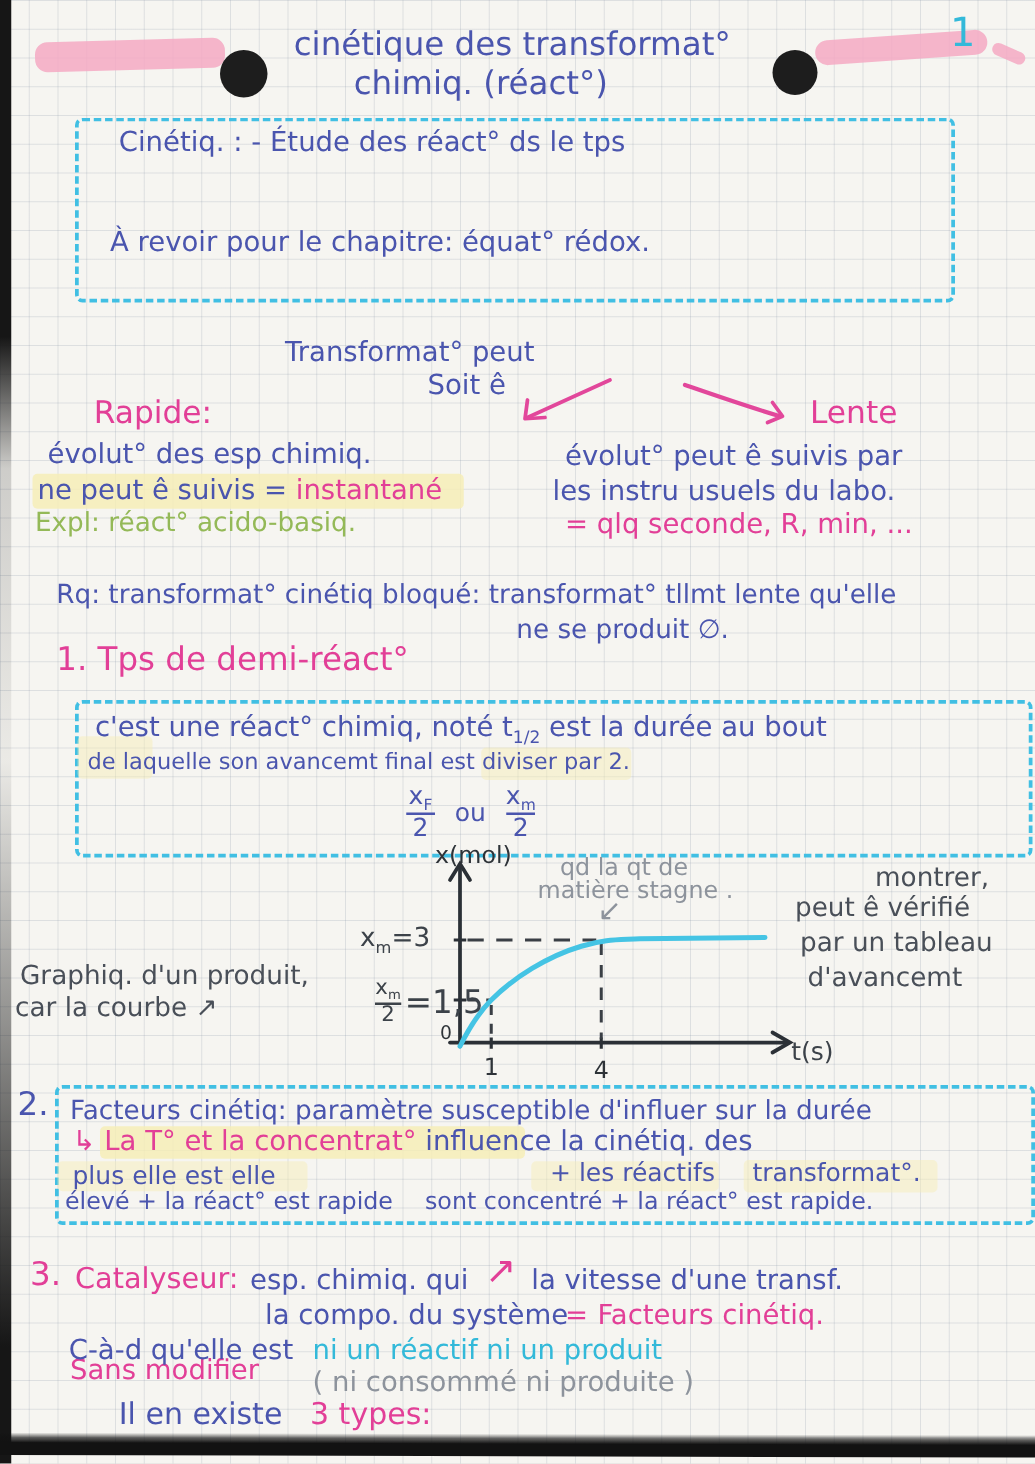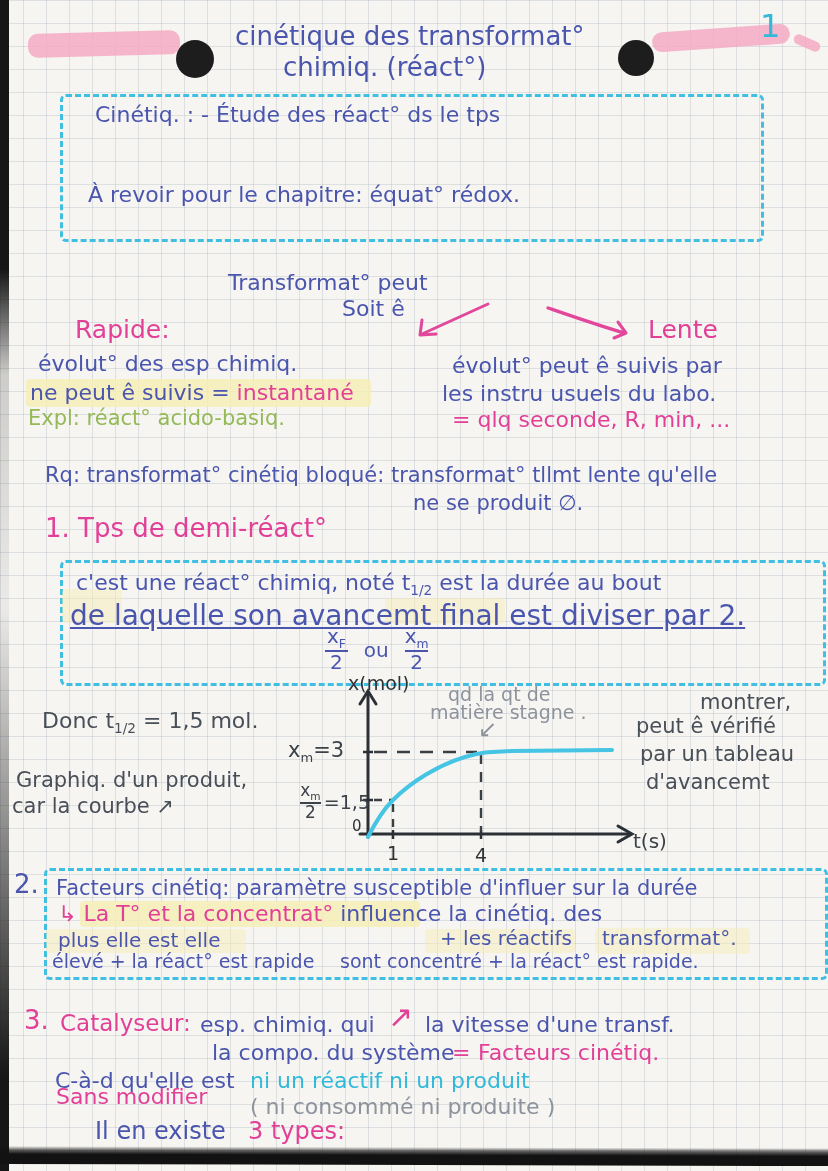--- a/index.html
+++ b/index.html
@@ -81,21 +81,21 @@
 
   <span class="t blue" style="left:45px;top:463px;font-size:21px;">Rq: transformat° cinétiq bloqué: transformat° tllmt lente qu'elle</span>
   <span class="t blue" style="left:413px;top:491px;font-size:21px;">ne se produit ∅.</span>
 
   <span class="t pink" style="left:45px;top:514px;font-size:26px;">1. Tps de demi-réact°</span>
 
   <div class="dashedbox" style="left:60px;top:560px;width:760px;height:120px;"></div>
   <div class="hl faint" style="left:62px;top:589px;width:60px;height:34px;"></div>
   <div class="hl faint" style="left:385px;top:598px;width:120px;height:26px;"></div>
   <span class="t blue" style="left:76px;top:570px;font-size:22px;"><span>c'est une réact° chimiq, noté t</span><sub class="sub">1/2</sub><span> est la durée au bout</span></span>
-  <span class="t blue" style="left:70px;top:600px;font-size:28px;text-decoration:underline;">de laquelle son avancemt final est diviser par 2.</span>
+  <span class="t blue" style="left:70px;top:600px;font-size:18px;">de laquelle son avancemt final est diviser par 2.</span>
   <div class="fracrow blue" style="left:325px;top:626px;font-size:20px;">
     <span class="vfrac">
         <span><span>x</span><sub class="sub">F</sub></span>
         <span class="den">2</span>
       </span>
     <span>ou</span>
     <span class="vfrac">
         <span><span>x</span><sub class="sub">m</sub></span>
         <span class="den">2</span>
       </span>
@@ -125,27 +125,26 @@
     <text x="107" y="184" font-size="19" fill="#2e3338">1</text>
     <text x="195" y="186" font-size="19" fill="#2e3338">4</text>
   </svg>
   <span class="t darkink" style="left:633px;top:830px;font-size:20px;">t(s)</span>
   <span class="t darkink" style="left:288px;top:738px;font-size:21px;"><span>x</span><sub class="sub">m</sub><span>=3</span></span>
   <div class="fracrow darkink" style="left:300px;top:782px;font-size:17px;gap:3px;">
     <span class="vfrac">
         <span><span>x</span><sub class="sub">m</sub></span>
         <span class="den">2</span>
       </span>
-    <span style="font-size:19px;">=1,5</span>
+    <span style="font-size:26px;">=1,5</span>
   </div>
   <span class="t graypencil" style="left:448px;top:684px;font-size:19px;">qd la qt de</span>
   <span class="t graypencil" style="left:430px;top:702px;font-size:19px;">matière stagne .</span>
   <span class="t graypencil" style="left:478px;top:716px;font-size:23px;">↙</span>
 
-  <span class="t pencil" style="left:42px;top:708px;font-size:22px;"><span>Donc t</span><sub class="sub">1/2</sub><span> = 1,5 mol.</span></span>
   <span class="t pencil" style="left:16px;top:768px;font-size:21px;">Graphiq. d'un produit,</span>
   <span class="t pencil" style="left:12px;top:794px;font-size:21px;">car la courbe ↗</span>
   <span class="t pencil" style="left:700px;top:690px;font-size:21px;">montrer,</span>
   <span class="t pencil" style="left:636px;top:714px;font-size:21px;">peut ê vérifié</span>
   <span class="t pencil" style="left:640px;top:742px;font-size:21px;">par un tableau</span>
   <span class="t pencil" style="left:646px;top:770px;font-size:21px;">d'avancemt</span>
 
   <div class="dashedbox" style="left:44px;top:868px;width:778px;height:106px;"></div>
   <span class="t blue" style="left:14px;top:870px;font-size:26px;">2.</span>
   <span class="t blue" style="left:56px;top:876px;font-size:21px;">Facteurs cinétiq: paramètre susceptible d'influer sur la durée</span>

